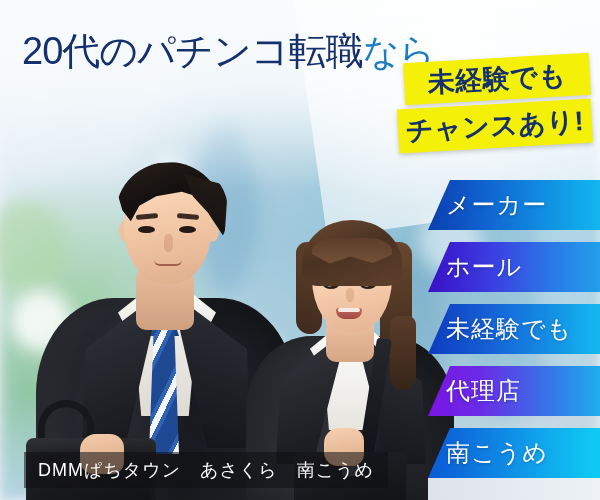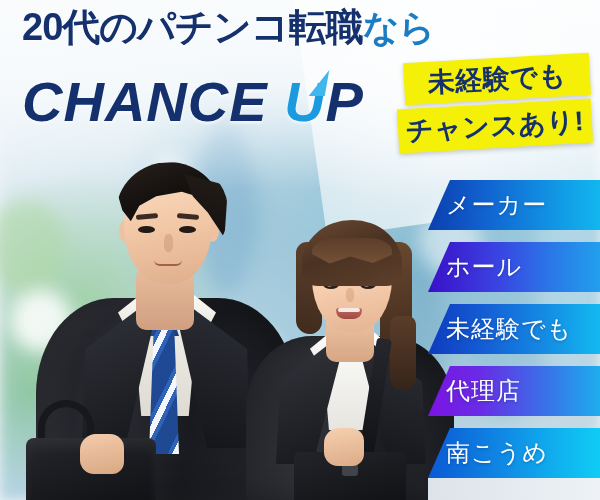--- a/index.html
+++ b/index.html
@@ -201,22 +201,22 @@
     background:linear-gradient(180deg,#26272c,#121317); transform:rotate(9deg); border-radius:4px; }
   .w-bag { position:absolute; left:44px; top:236px; width:112px; height:64px;
     background:linear-gradient(165deg,#232429,#0e0f12); border-radius:6px; }
   .w-bag-clasp { position:absolute; left:92px; top:248px; width:16px; height:12px;
     background:#41434a; border-radius:3px; }
   .w-hand { position:absolute; left:74px; top:212px; width:40px; height:38px;
     background:linear-gradient(170deg,#f6d0b1,#dcab87); border-radius:15px 13px 12px 14px; }
 
   
   .headline {
-    position:absolute; left:22px; top:8px;
-    font-size:38px; font-weight:bold; line-height:1;
+    position:absolute; left:22px; top:32px;
+    font-size:38px; font-weight:normal; line-height:1;
     letter-spacing:-1px; white-space:nowrap;
     color:#14306d;
     text-shadow:0 1px 2px rgba(255,255,255,.85);
   }
   .headline .nara { color:#1b7cc4; font-size:36px; }
 
   .chance {
     position:absolute; left:22px; top:74px;
     font-size:56px; font-weight:bold; font-style:italic;
     letter-spacing:1px; line-height:1; white-space:nowrap;
@@ -351,23 +351,20 @@
     <div class="w-strap"></div>
     <div class="w-bag"></div>
     <div class="w-bag-clasp"></div>
     <div class="w-hand"></div>
   </div>
 
   <div class="headline">
     <span>20代のパチンコ転職</span><span class="nara">なら</span>
   </div>
 
-  <div class="chance">
-    <span>CHANCE </span><span class="u-wrap"><span>U</span><span class="u-arrow"></span></span><span>P</span>
-  </div>
 
   <div class="badge" id="badge1">
     <span>未経験でも</span>
   </div>
   <div class="badge" id="badge2">
     <span>チャンスあり!</span>
   </div>
 
   <div class="navbtn" id="nav0">
     <span>メーカー</span>
@@ -380,14 +377,17 @@
   </div>
   <div class="navbtn" id="nav3">
     <span>代理店</span>
   </div>
   <div class="navbtn" id="nav4">
     <span>南こうめ</span>
   </div>
 
   <div class="bottom-strip"></div>
 
+  <div class="credit">
+    <span>DMMぱちタウン　あさくら　南こうめ</span>
+  </div>
 
 </div>
 
 </body></html>

